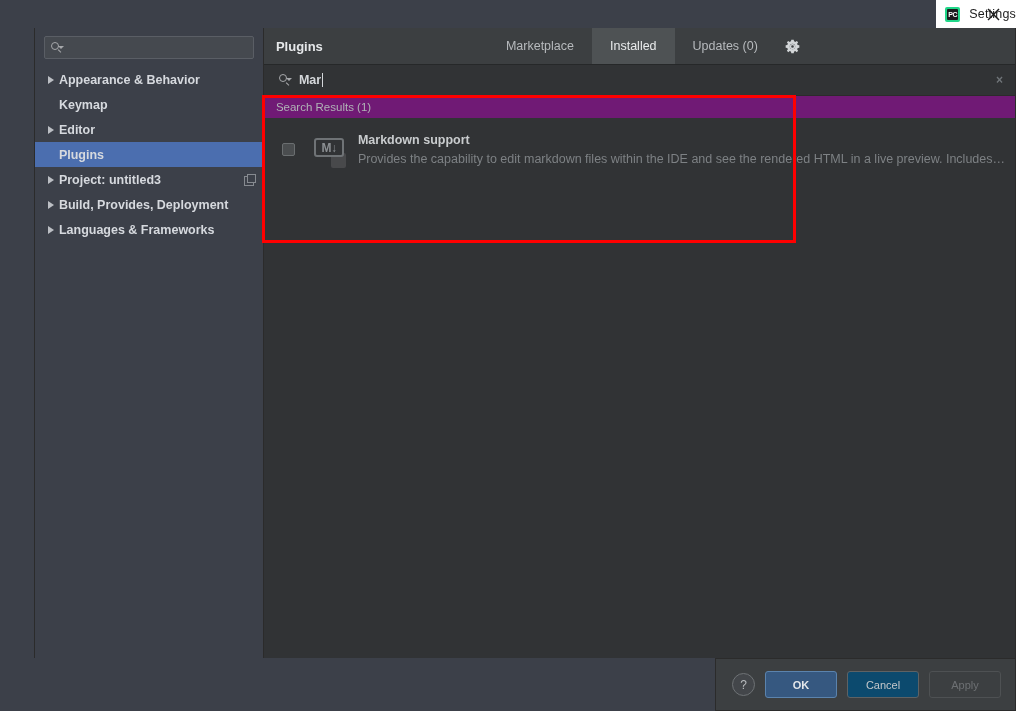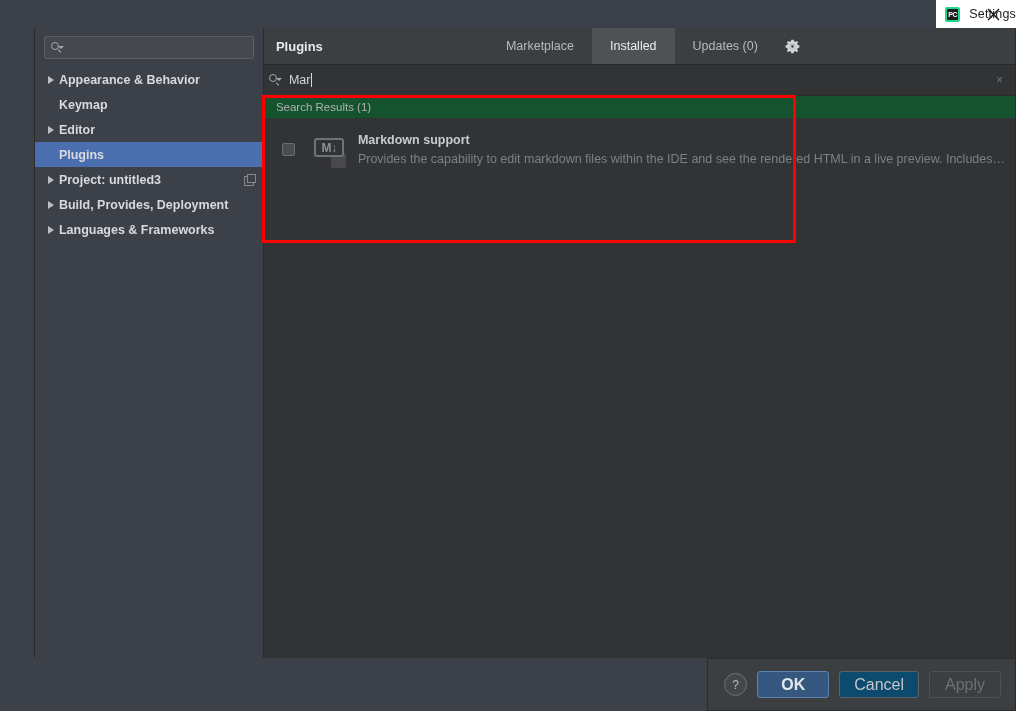--- a/index.html
+++ b/index.html
@@ -177,22 +177,23 @@
   .gear-btn {
     display: flex; align-items: center; justify-content: center;
     width: 34px;
   }
 
   .search-row {
     height: 31px; flex: 0 0 31px;
     background: #313335;
     border-bottom: 1px solid #2b2b2b;
     display: flex; align-items: center;
-    padding: 0 8px 0 4px;
-    position: relative;
+    padding: 0 8px 0 14px;
+    position: relative;
+    font-weight: bold;
   }
   .search-row .search-glyph { margin-right: 7px; }
   .search-value {
     font-size: 12.5px; color: #d4d7da;
     display: flex; align-items: center;
   }
   .text-caret {
     display: inline-block;
     width: 1px; height: 14px; background: #d4d7da;
     margin-left: 1px;
@@ -201,21 +202,21 @@
     position: absolute; right: 12px; top: 50%;
     transform: translateY(-50%);
     font-size: 12px; color: #6f7478;
     line-height: 1;
   }
 
   
   .results-area { flex: 1 1 auto; position: relative; min-height: 0; }
   .results-header {
     height: 23px;
-    background: #14532d;
+    background: #701a75;
     border-bottom: 1px solid #313335;
     display: flex; align-items: center;
     padding-left: 12px;
     font-size: 11.5px; color: #b0b3b6;
   }
   .plugin-row {
     display: flex; align-items: flex-start;
     padding: 14px 10px 0 18px;
     height: 62px;
   }
@@ -288,21 +289,21 @@
     display: flex; align-items: center; justify-content: center;
     color: #b9bcbf; font-size: 12px;
     background: #43464a;
   }
   .footer-spacer { flex: 1 1 auto; }
   .btn {
     min-width: 72px; height: 27px;
     margin-left: 10px;
     border-radius: 3px;
     display: flex; align-items: center; justify-content: center;
-    font-size: 16px;
+    font-size: 11px;
     padding: 0 14px;
   }
   .btn.primary {
     background: #365880; color: #e4e7ea;
     border: 1px solid #5b83ad;
     font-weight: bold;
   }
   .btn.secondary {
     background: #0c4a6e; color: #c4c7ca;
     border: 1px solid #5e6264;

